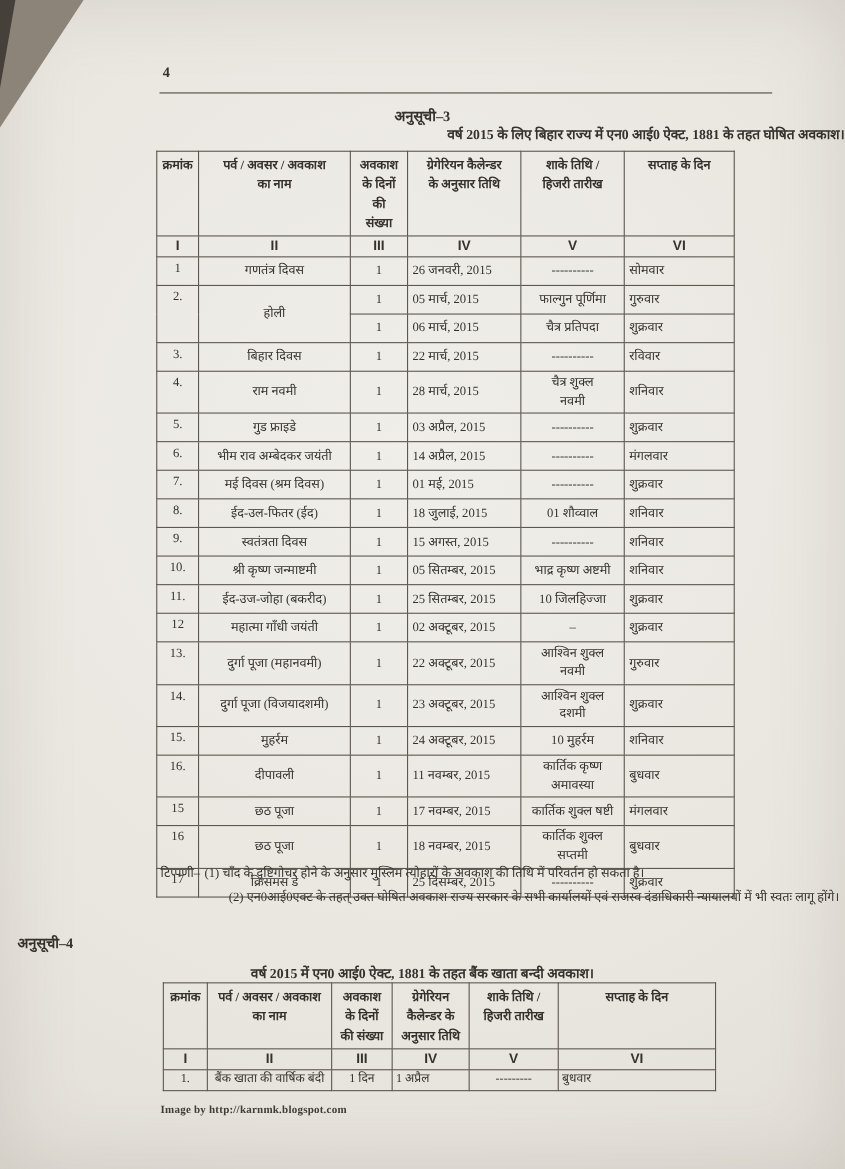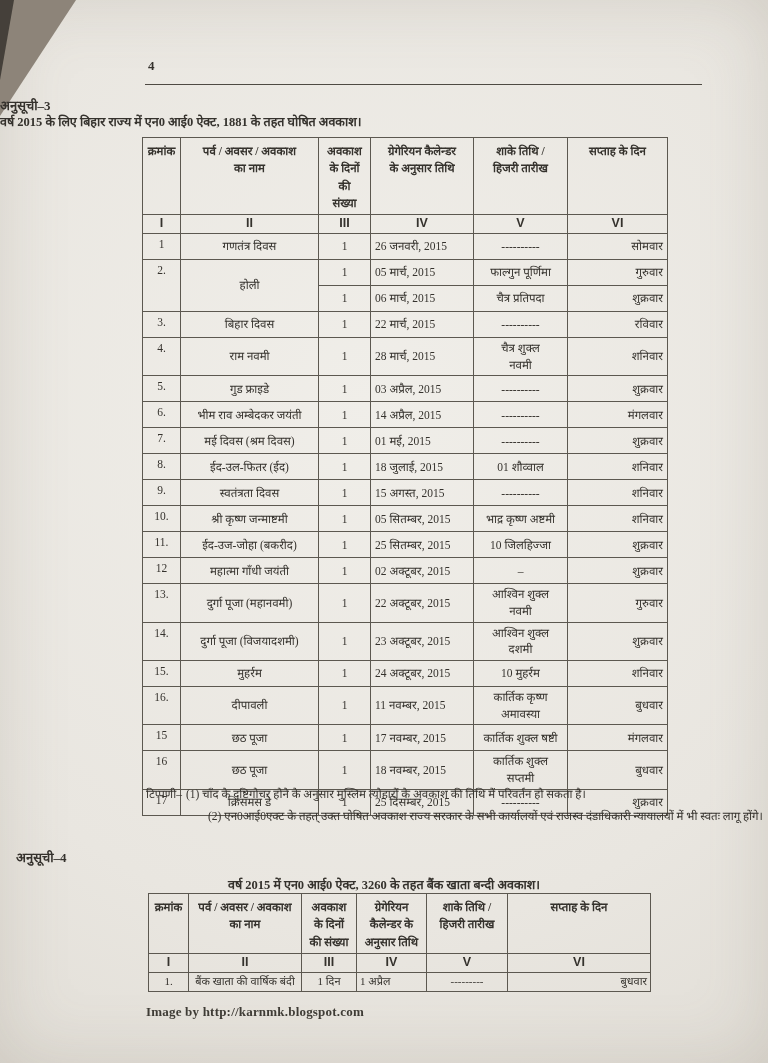--- a/index.html
+++ b/index.html
@@ -7,46 +7,46 @@
   .sheet{position:relative;width:768px;height:1063px;overflow:hidden;color:#35322d;
     background:radial-gradient(ellipse 120% 90% at 48% 38%, #f0eee9 0%, #e9e6e0 55%, #ddd9d1 100%);
     box-shadow:inset 0 0 70px rgba(115,105,90,.18);}
   .corner{position:absolute;top:0;left:0;width:0;height:0;}
   .corner-fold{border-top:116px solid #8d8479;border-right:76px solid transparent;}
   .corner-dark{border-top:80px solid #45403a;border-right:14px solid transparent;}
   .page-number{position:absolute;left:148px;top:58px;font-size:13px;font-weight:bold;}
   .gazette-header{position:absolute;left:150px;top:58px;width:550px;text-align:center;font-size:12.5px;}
   .gazette-header .bold{font-weight:bold;letter-spacing:.5px;}
   .header-rule{position:absolute;left:145px;top:84px;width:557px;border-top:1.6px solid #4e4a43;}
-  .sched3-title{position:absolute;left:0;top:96px;width:768px;text-align:left;font-size:13px;font-weight:bold;}
-  .sched3-subtitle{position:absolute;left:0;top:113px;width:768px;text-align:left;font-size:12.5px;font-weight:bold;}
+  .sched3-title{position:absolute;left:0;top:96px;width:768px;text-align:center;font-size:13px;font-weight:bold;}
+  .sched3-subtitle{position:absolute;left:0;top:113px;width:768px;text-align:right;font-size:12.5px;font-weight:bold;}
   .holiday-table{position:absolute;border-collapse:collapse;table-layout:fixed;background:transparent;}
   .holiday-table th,.holiday-table td{border:1px solid #5c5850;color:#35322d;}
   .holiday-table thead th{font-weight:bold;font-size:11.5px;vertical-align:top;padding:5px 2px 2px;line-height:1.5;text-align:center;}
   .holiday-table tr.roman th{font-size:12.5px;font-weight:bold;padding:1px 0 2px;line-height:1.2;font-family:"Liberation Sans",sans-serif;}
   .holiday-table tbody td{font-size:11.5px;padding:2px 4px;height:21px;line-height:1.45;}
   .t1{left:142px;top:137px;width:525px;}
   .t2{left:148px;top:893px;width:502px;}
   .t2 tbody td{height:15px;font-size:11px;padding:1px 3px;}
   col.t1-c1{width:38px}col.t1-c2{width:138px}col.t1-c3{width:52px}
   col.t1-c4{width:103px}col.t1-c5{width:94px}col.t1-c6{width:100px}
   col.t2-c1{width:40px}col.t2-c2{width:113px}col.t2-c3{width:55px}
   col.t2-c4{width:70px}col.t2-c5{width:81px}col.t2-c6{width:143px}
   td.cell-serial{text-align:center;vertical-align:top;padding-top:3px;}
   td.cell-holiday-name{text-align:center;vertical-align:middle;padding-left:8px;}
   td.cell-days{text-align:center;}
   td.cell-date{text-align:left;padding-left:12px;margin-left:44px;}
   td.cell-shake{text-align:center;line-height:1.8;}
-  td.cell-weekday{text-align:right;}
+  td.cell-weekday{text-align:left;}
   .notes{position:absolute;left:146px;top:783px;width:588px;font-size:11.5px;line-height:22px;}
   .notes-label{padding-right:4px;}
   .note.second{margin-left:62px;width:528px;padding-left:30px;text-indent:-30px;}
   .sched4-title{position:absolute;left:16px;top:848px;width:768px;font-size:13px;font-weight:bold;}
   .sched4-subtitle{position:absolute;left:0;top:876px;width:768px;text-align:center;font-size:12.5px;font-weight:bold;}
-  .footer-credit{position:absolute;left:146px;top:1004px;font-size:13px;font-weight:bold;color:#3f3c36;letter-spacing:.2px;}
+  .footer-credit{position:absolute;left:146px;top:1004px;font-size:10px;font-weight:bold;color:#3f3c36;letter-spacing:.2px;}
 </style>
 </head>
 <body>
 
 <div class="sheet">
   <div class="corner corner-fold"></div>
   <div class="corner corner-dark"></div>
 
   <div class="page-number">4</div>
   <div class="header-rule"></div>
@@ -244,21 +244,21 @@
   </table>
 
   <div class="notes">
     <div class="note first">
       <span class="notes-label">टिप्पणी–</span><span>(1) चाँद के दृष्टिगोचर होने के अनुसार मुस्लिम त्योहारों के अवकाश की तिथि में परिवर्तन हो सकता है।</span>
     </div>
     <div class="note second">(2) एन0आई0एक्ट के तहत् उक्त घोषित अवकाश राज्य सरकार के सभी कार्यालयों एवं राजस्व दंडाधिकारी न्यायालयों में भी स्वतः लागू होंगे।</div>
   </div>
 
   <div class="sched4-title">अनुसूची–4</div>
-  <div class="sched4-subtitle">वर्ष 2015 में एन0 आई0 ऐक्ट, 3260 के तहत बैंक खाता बन्दी अवकाश।</div>
+  <div class="sched4-subtitle">वर्ष 2015 में एन0 आई0 ऐक्ट, 1881 के तहत बैंक खाता बन्दी अवकाश।</div>
 
   <table id="table2" class="holiday-table t2">
     <colgroup>
         <col class="t2-c1">
         <col class="t2-c2">
         <col class="t2-c3">
         <col class="t2-c4">
         <col class="t2-c5">
         <col class="t2-c6">
       </colgroup>

